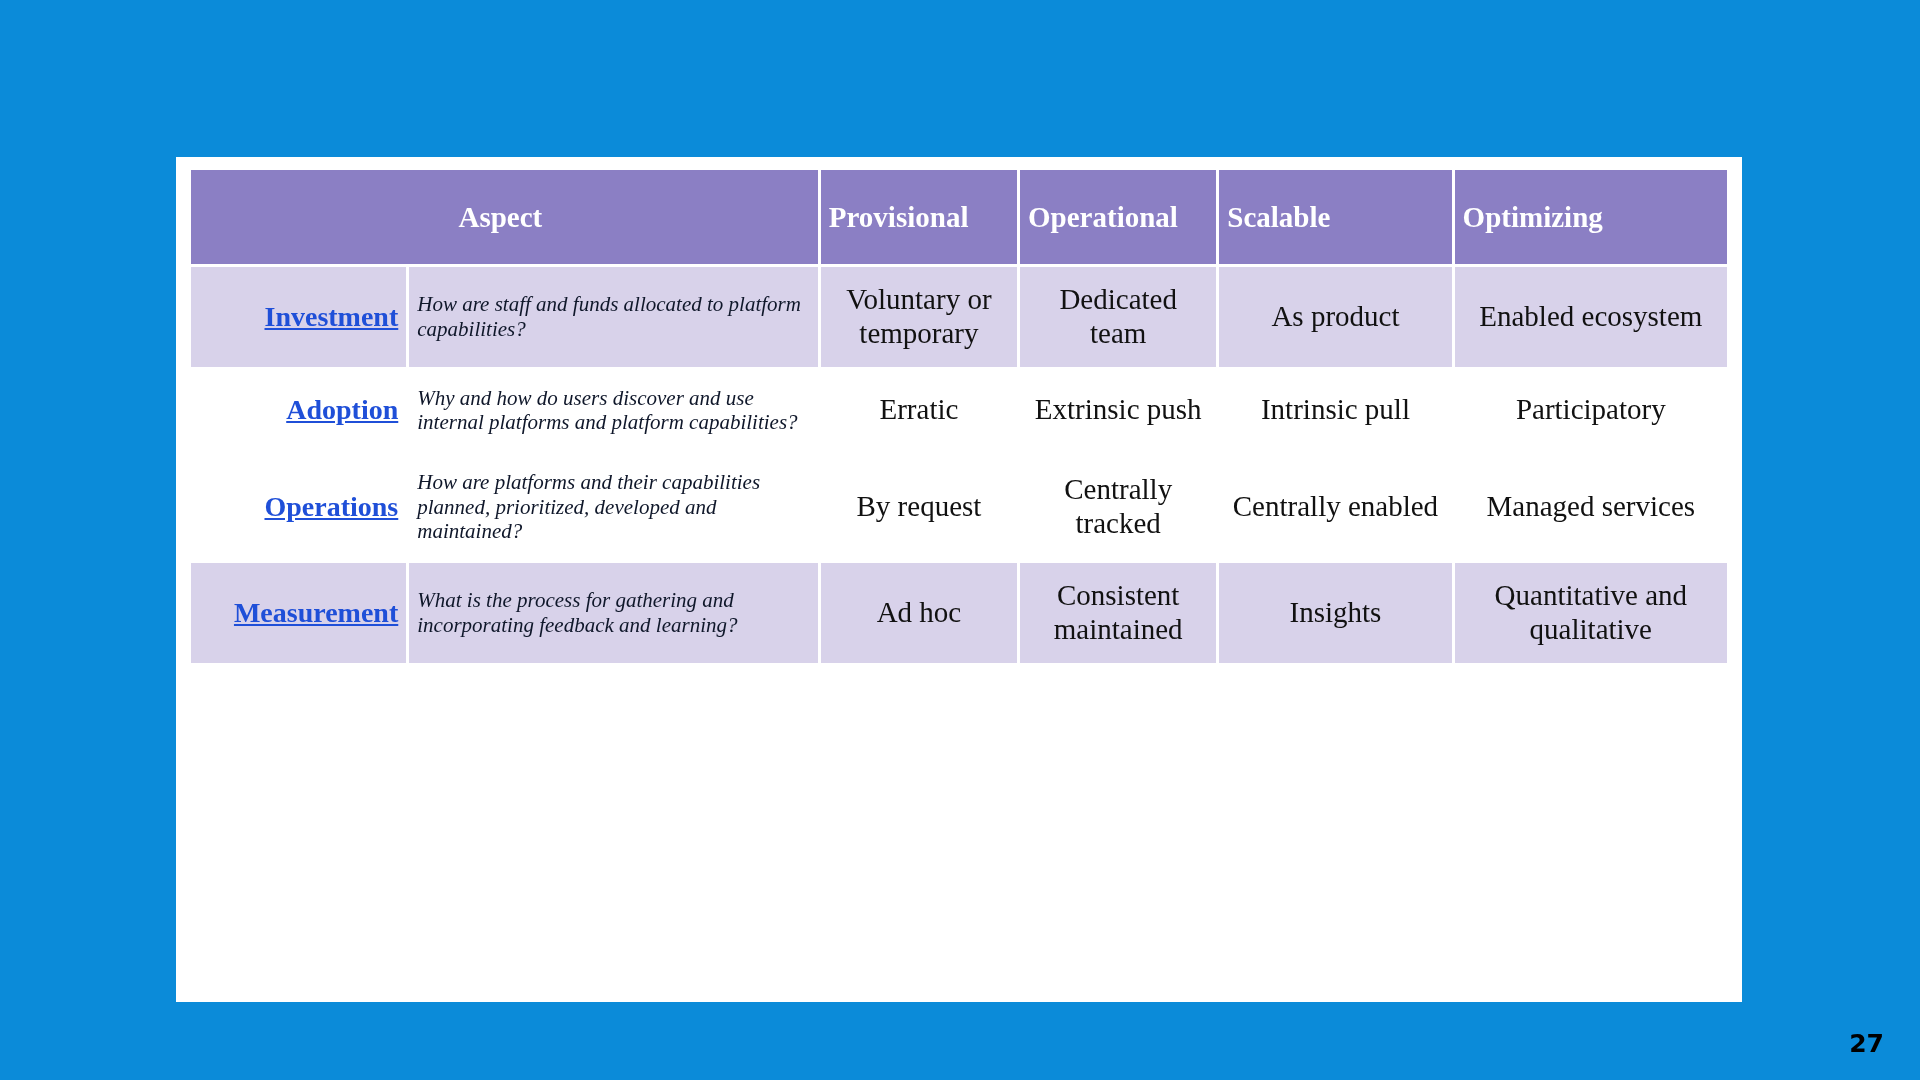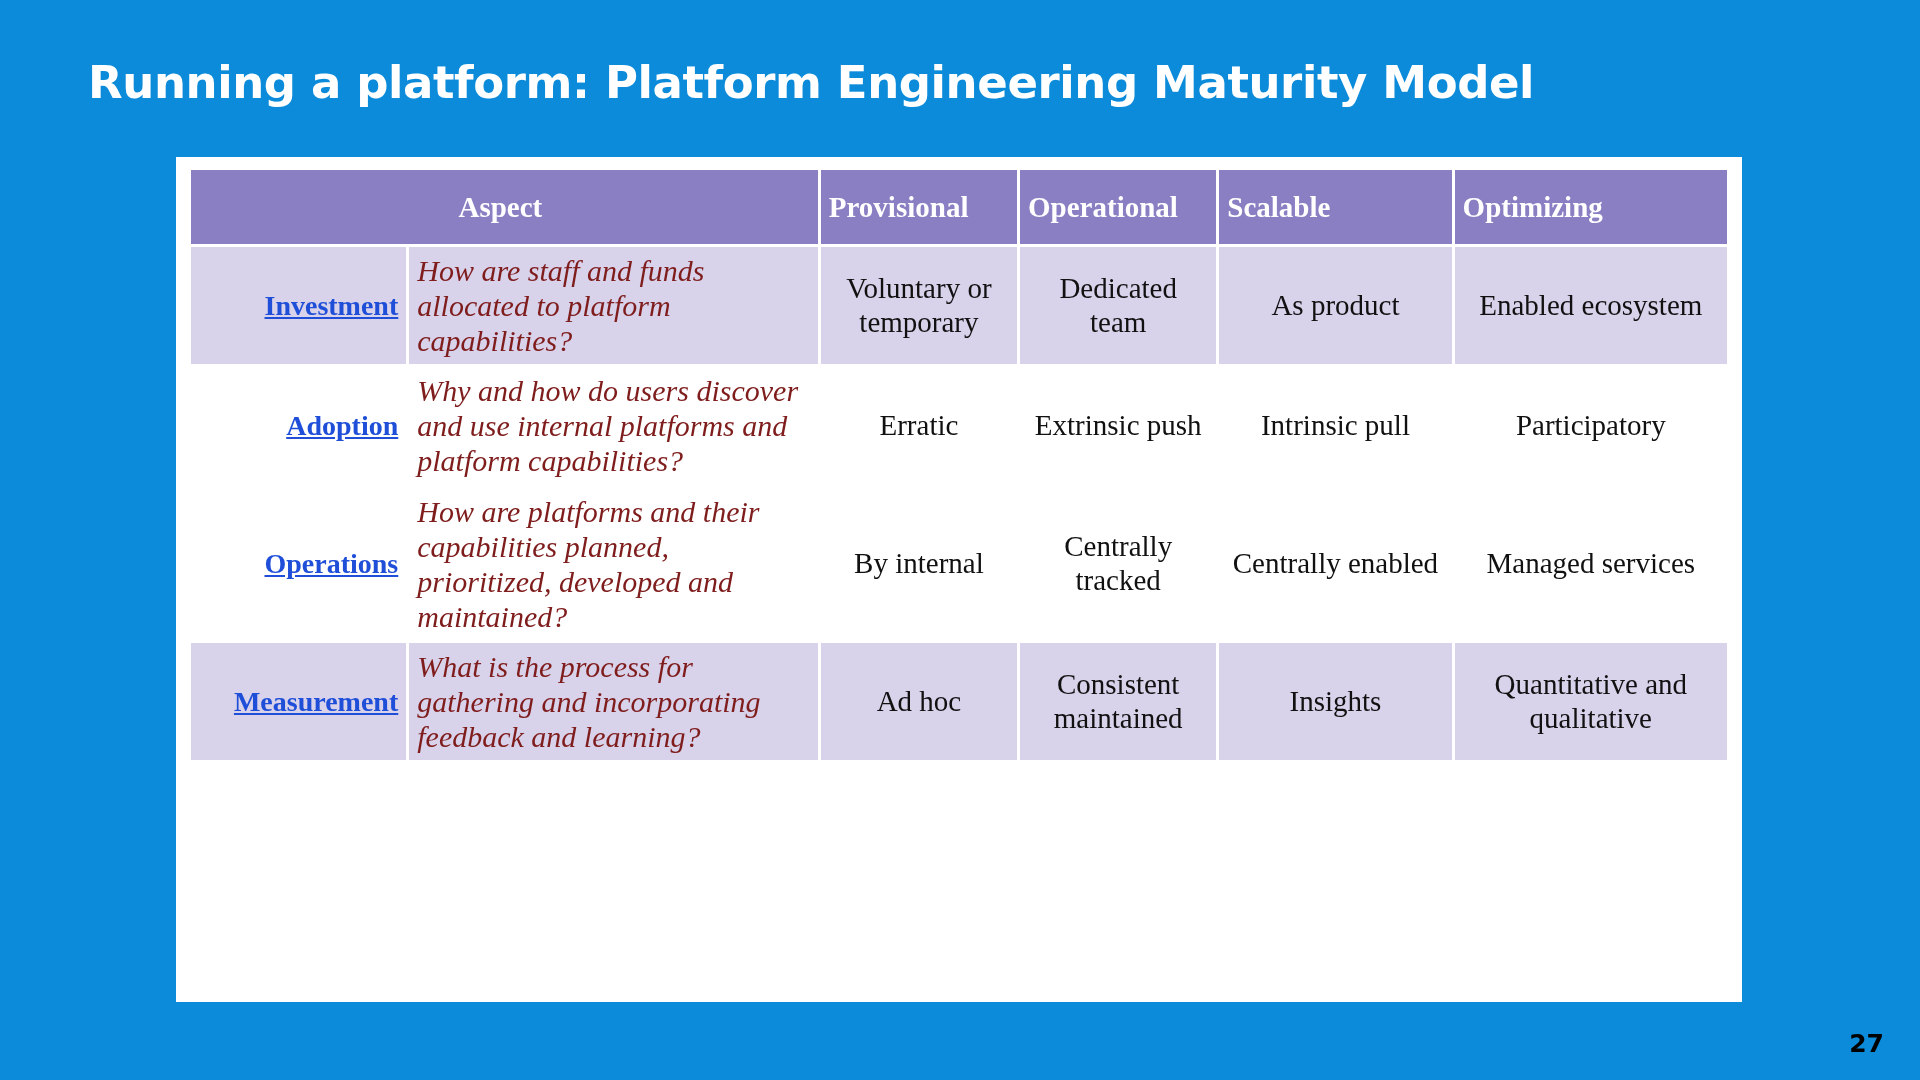--- a/index.html
+++ b/index.html
@@ -41,21 +41,21 @@
     padding: 10px 12px 0 12px;
   }
   table.maturity {
     width: 1542px;
     border-collapse: separate;
     border-spacing: 3px;
     table-layout: fixed;
   }
   table.maturity th, table.maturity td {
     border: 0;
-    padding: 6px 8px;
+    padding: 16px 8px;
     vertical-align: middle;
     font-family: "Liberation Serif", serif;
   }
   thead th {
     background: #8b7fc4;
     color: #ffffff;
     font-size: 29px;
     font-weight: bold;
     height: 62px;
     text-align: left;
@@ -81,22 +81,22 @@
     color: #1f4fd8;
     font-weight: bold;
     font-size: 28px;
     text-decoration: underline;
     font-family: "Liberation Serif", serif;
     cursor: pointer;
     white-space: nowrap;
   }
   td.question {
     font-style: italic;
-    font-size: 30px;
-    color: #7f1d1d;
+    font-size: 21px;
+    color: #0f172a;
     line-height: 1.17;
     text-align: left;
     padding-left: 10px;
     margin-top: 40px;
   }
   td.level {
     text-align: center;
     font-size: 29px;
     color: #111111;
     line-height: 1.17;
@@ -131,21 +131,20 @@
     font-size: 25px;
     font-weight: bold;
     font-family: "DejaVu Sans", sans-serif;
   }
 </style>
 </head>
 <body>
 
 <div class="slide">
 
-  <div class="slide-title">Running a platform: Platform Engineering Maturity Model</div>
 
   <div class="table-card">
     <table class="maturity">
       <colgroup>
         <col class="col-aspect">
         <col class="col-question">
         <col class="col-lvl1">
         <col class="col-lvl2">
         <col class="col-lvl3">
         <col class="col-lvl4">
@@ -182,21 +181,21 @@
           <td class="level">Intrinsic pull</td>
           <td class="level">Participatory</td>
         </tr>
 
 
         <tr class="plain">
           <td class="aspect-name">
             <span class="link">Operations</span>
           </td>
           <td class="question">How are platforms and their capabilities planned, prioritized, developed and maintained?</td>
-          <td class="level">By internal</td>
+          <td class="level">By request</td>
           <td class="level">Centrally tracked</td>
           <td class="level">Centrally enabled</td>
           <td class="level">Managed services</td>
         </tr>
 
         <tr class="shaded">
           <td class="aspect-name">
             <span class="link">Measurement</span>
           </td>
           <td class="question">What is the process for gathering and incorporating feedback and learning?</td>

